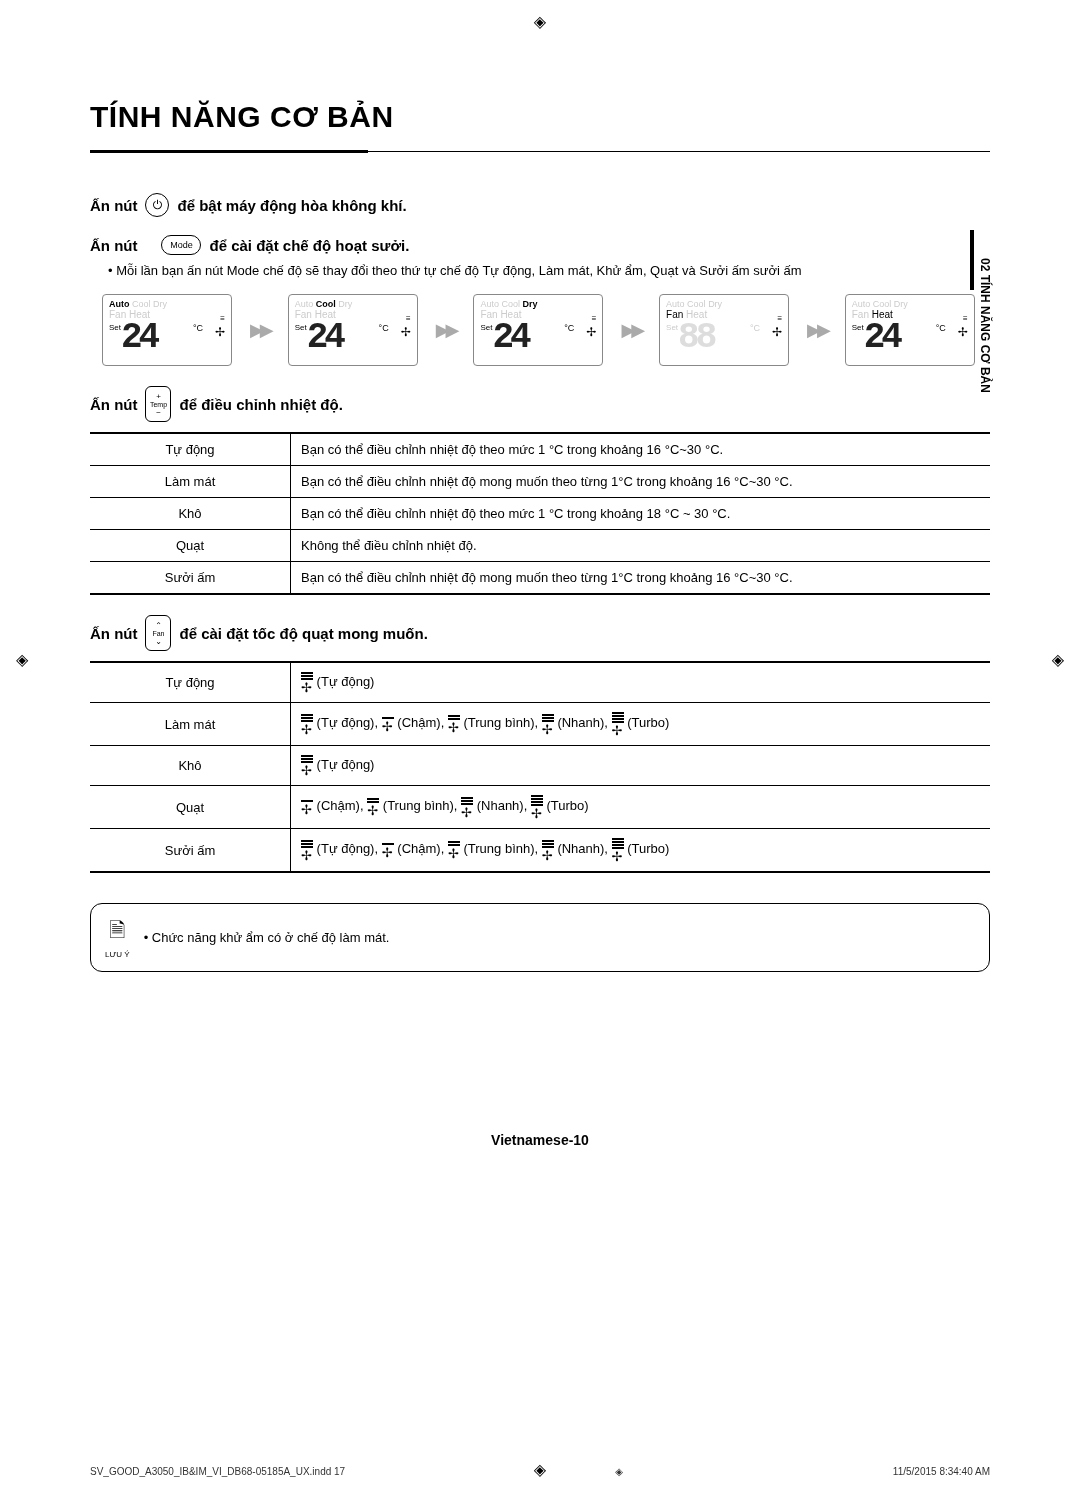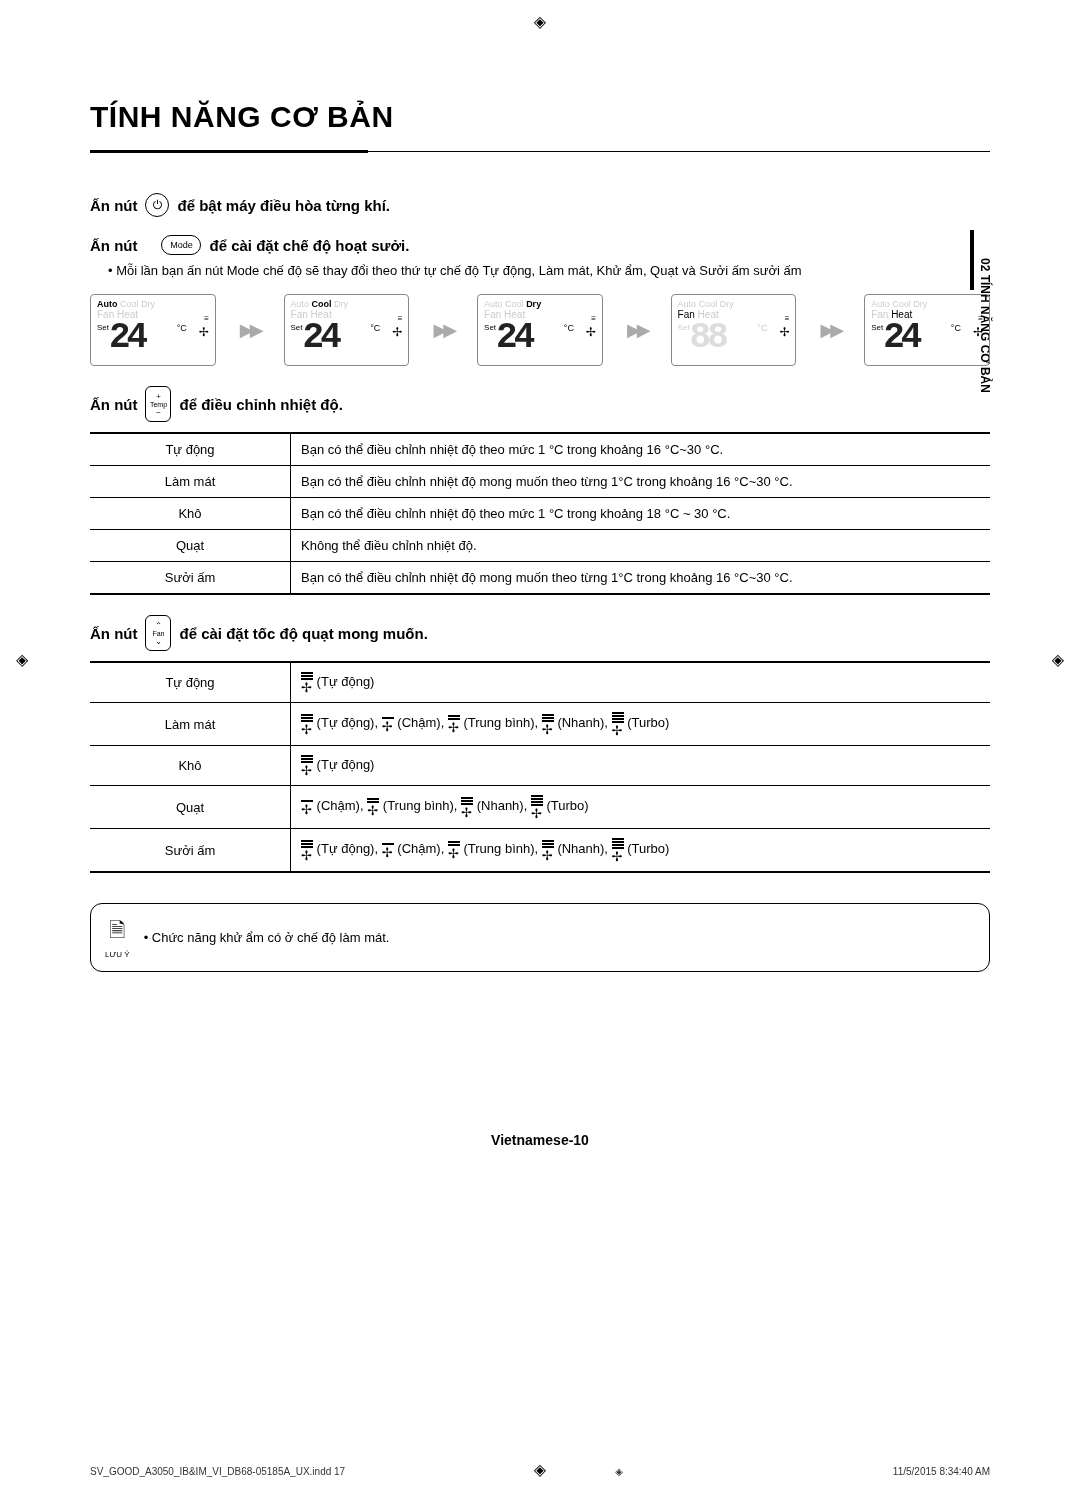--- a/index.html
+++ b/index.html
@@ -112,22 +112,22 @@
     font-size: 13px;
     margin: 8px 0 16px 18px;
   }
   .bullet::before {
     content: "• ";
   }
   
   .mode-row {
     display: flex;
     align-items: center;
-    gap: 24px;
-    margin: 12px 0 20px 0;
+    gap: 18px;
+    margin: 12px 0 20px 12px;
     flex-wrap: nowrap;
   }
   .lcd {
     border: 1px solid #888;
     width: 130px;
     height: 72px;
     border-radius: 4px;
     position: relative;
     font-family: Arial, sans-serif;
     padding: 4px 6px;
@@ -286,21 +286,21 @@
   </div>
 
   <div class="side-tab">
     <div class="bar"></div>
     <span>02  TÍNH NĂNG CƠ BẢN</span>
   </div>
 
   <div class="instr">
     <span>Ấn nút</span>
     <span class="btn-icon">⏻</span>
-    <span>để bật máy điều hòa từng khí.</span>
+    <span>để bật máy động hòa không khí.</span>
   </div>
 
   <div class="instr">
     <span>Ấn nút</span>
     <span class="btn-pill">Mode</span>
     <span>để cài đặt chế độ hoạt sưởi.</span>
   </div>
   <div class="bullet">Mỗi lần bạn ấn nút Mode chế độ sẽ thay đổi theo thứ tự chế độ Tự động, Làm mát, Khử ẩm, Quạt và Sưởi ấm sưởi ấm</div>
 
   <div class="mode-row">

